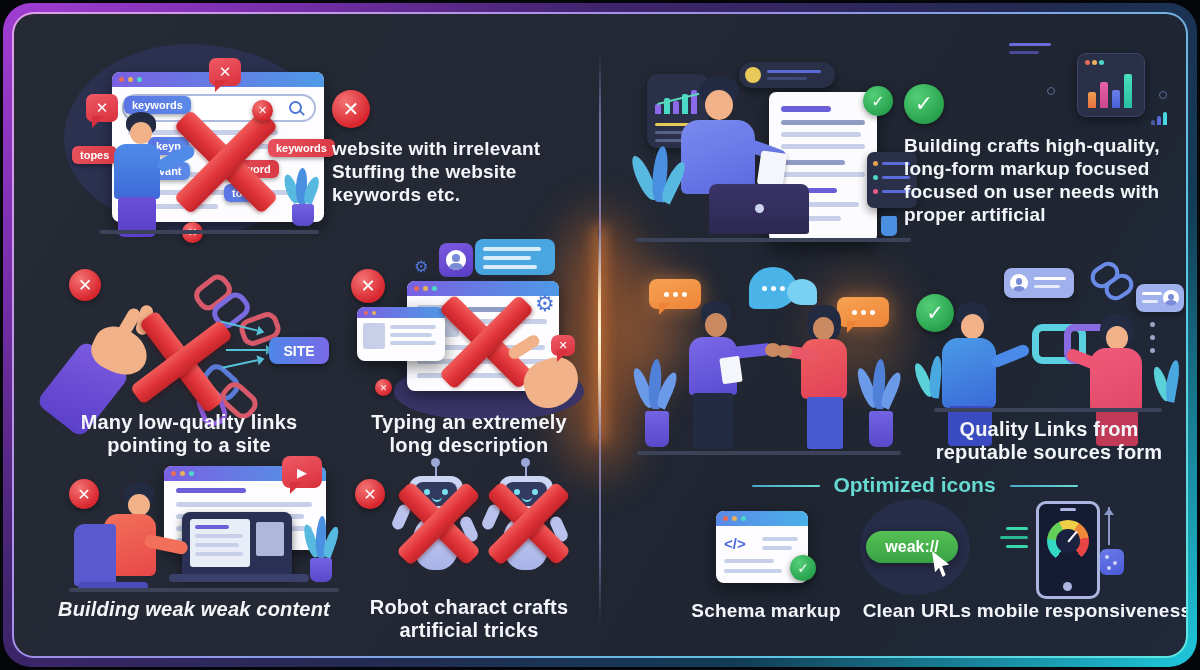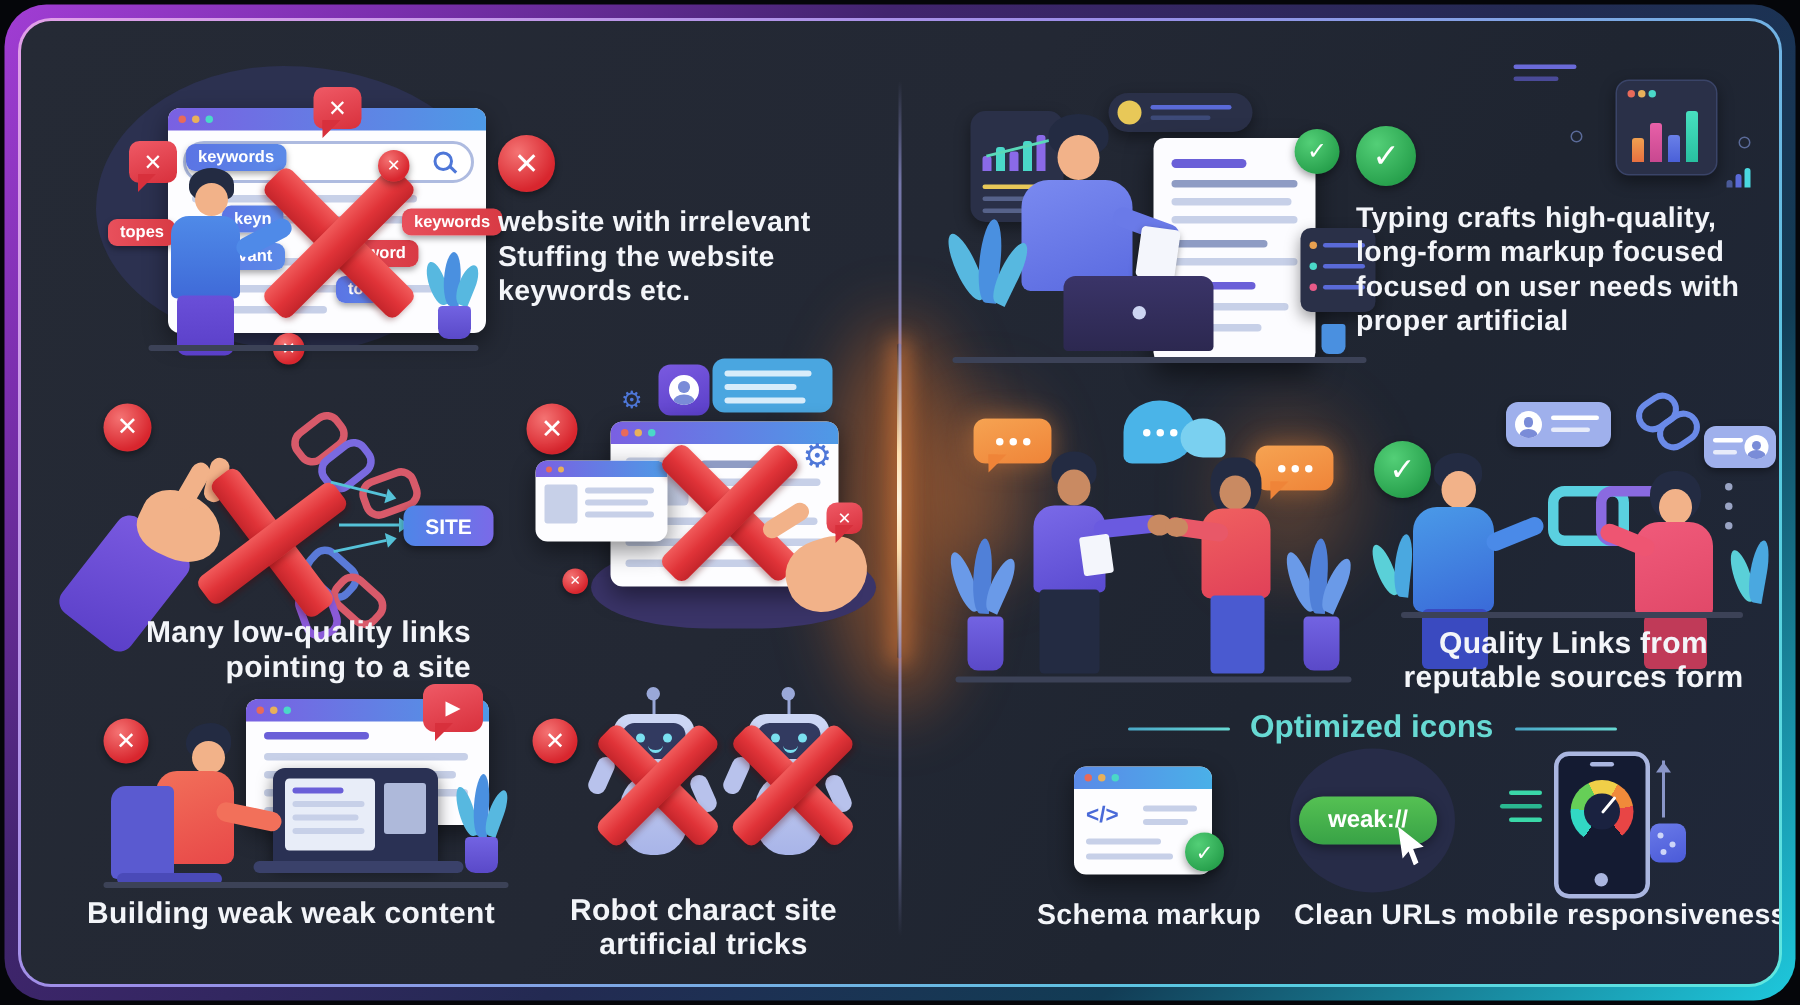--- a/index.html
+++ b/index.html
@@ -169,21 +169,21 @@
       <div class="chainlink" style="left:150px;top:136px;width:26px;height:16px;border:5px solid #8a5ad8;transform:rotate(70deg);"></div>
 
       <div class="bigx" style="left:85px;top:50px;width:105px;height:105px;transform:rotate(8deg);"></div>
 
       <div class="arr" style="left:176px;top:66px;width:38px;transform:rotate(14deg);"></div>
       <div class="arr" style="left:182px;top:90px;width:40px;"></div>
       <div class="arr" style="left:178px;top:104px;width:36px;transform:rotate(-12deg);"></div>
       <div class="abs" style="left:225px;top:78px;width:60px;height:27px;border-radius:8px;background:linear-gradient(90deg,#4e86e8,#7a6ae8);display:flex;align-items:center;justify-content:center;color:#fff;font-weight:700;font-size:14px;box-shadow:0 2px 6px rgba(0,0,0,.4);">
         <span>SITE</span>
       </div>
-      <div class="cap center" style="position:absolute;left:20px;top:152px;width:250px;font-size:20px;text-align:right;">
+      <div class="cap center" style="position:absolute;left:20px;top:152px;width:250px;font-size:20px;">
         <div>Many low-quality links</div>
         <div>pointing to a site</div>
       </div>
     </div>
 
     <div class="abs" style="left:325px;top:215px;width:245px;height:240px;">
       <div class="x-badge abs" style="left:12px;top:40px;width:34px;height:34px;font-size:18px;">
           <span>✕</span>
         </div>
 
@@ -227,20 +227,24 @@
 
       <div class="torso" style="left:185px;top:130px;width:55px;height:48px;background:#f2b289;border-radius:45% 40% 55% 45%;transform:rotate(-18deg);"></div>
       <div class="torso" style="left:168px;top:112px;width:34px;height:12px;background:#f2b289;border-radius:7px;transform:rotate(-32deg);"></div>
       <div class="gear" style="left:196px;top:62px;font-size:22px;"><span>⚙</span></div>
       <div class="x-bubble abs" style="left:212px;top:106px;width:24px;height:21px;font-size:11px;">
           <span>✕</span>
         </div>
       <div class="x-badge abs" style="left:36px;top:150px;width:17px;height:17px;font-size:9px;">
           <span>✕</span>
         </div>
+      <div class="cap center" style="position:absolute;left:20px;top:182px;width:220px;font-size:20px;">
+        <div>Typing an extremely</div>
+        <div>long description</div>
+      </div>
     </div>
 
     <div class="abs" style="left:30px;top:440px;width:300px;height:190px;">
       <div class="x-badge abs" style="left:25px;top:25px;width:30px;height:30px;font-size:16px;">
           <span>✕</span>
         </div>
       <div class="browser abs" style="left:120px;top:12px;width:162px;height:84px;">
         <div class="b-bar">
           <span class="b-dot" style="background:#e86a5a;"></span>
           <span class="b-dot" style="background:#e8b05a;"></span>
@@ -274,21 +278,21 @@
       <div class="torso" style="left:100px;top:84px;width:44px;height:13px;background:#f2705a;border-radius:8px;transform:rotate(12deg);"></div>
 
       <div class="abs" style="left:30px;top:70px;width:42px;height:62px;background:#5a5ad0;border-radius:10px 4px 4px 4px;"></div>
       <div class="abs" style="left:34px;top:128px;width:70px;height:8px;background:#4a4ab8;border-radius:4px;"></div>
 
       <div class="leaf" style="left:262px;top:70px;width:10px;height:34px;background:#57b8e0;transform:rotate(-16deg);"></div>
       <div class="leaf" style="left:272px;top:62px;width:10px;height:42px;background:#4a90e0;transform:rotate(4deg);"></div>
       <div class="leaf" style="left:282px;top:72px;width:10px;height:32px;background:#57b8e0;transform:rotate(20deg);"></div>
       <div class="pot" style="left:266px;top:104px;width:22px;height:24px;"></div>
       <div class="ground" style="left:25px;top:134px;width:270px;"></div>
-      <div class="cap center" style="position:absolute;left:10px;top:144px;width:280px;font-size:20px;">
+      <div class="cap center" style="position:absolute;left:10px;top:144px;width:280px;font-size:20px;font-style:italic;">
         <div>Building weak weak content</div>
       </div>
     </div>
 
     <div class="abs" style="left:325px;top:440px;width:250px;height:200px;">
       <div class="x-badge abs" style="left:16px;top:25px;width:30px;height:30px;font-size:16px;">
           <span>✕</span>
         </div>
 
       <div class="abs robot" style="left:60px;top:10px;width:74px;height:118px;">
@@ -315,21 +319,21 @@
             <span style="position:absolute;right:9px;top:7px;width:6px;height:6px;border-radius:50%;background:#7ae0f0;"></span>
             <span style="position:absolute;left:17px;bottom:4px;width:10px;height:5px;border-bottom:2px solid #7ae0f0;border-radius:0 0 8px 8px;"></span>
           </div>
         </div>
         <div class="abs" style="left:14px;top:52px;width:46px;height:54px;background:linear-gradient(180deg,#c3cdf0,#a8b4e8);border-radius:45%;"></div>
         <div class="abs" style="left:-4px;top:40px;width:12px;height:26px;background:#b8c2ec;border-radius:7px;transform:rotate(24deg);"></div>
         <div class="abs" style="left:64px;top:52px;width:12px;height:26px;background:#b8c2ec;border-radius:7px;transform:rotate(-24deg);"></div>
         <div class="bigx rx" style="left:-6px;top:8px;width:92px;height:102px;"></div>
       </div>
       <div class="cap center" style="position:absolute;left:15px;top:142px;width:230px;font-size:20px;">
-        <div>Robot charact site</div>
+        <div>Robot charact crafts</div>
         <div>artificial tricks</div>
       </div>
     </div>
 
     <div class="abs" style="left:615px;top:20px;width:290px;height:210px;">
 
       <div class="panel-dk" style="left:18px;top:40px;width:62px;height:74px;border-radius:10px;">
         <div class="bar" style="left:8px;bottom:34px;width:6px;height:10px;background:#8a6ae8;"></div>
         <div class="bar" style="left:17px;bottom:34px;width:6px;height:16px;background:#4ad8c8;"></div>
         <div class="bar" style="left:26px;bottom:34px;width:6px;height:13px;background:#8a6ae8;"></div>
@@ -387,21 +391,21 @@
 
       <div class="abs" style="left:252px;top:182px;width:16px;height:20px;background:#4a90e0;border-radius:2px 2px 5px 5px;"></div>
       <div class="ground" style="left:6px;top:204px;width:276px;"></div>
     </div>
 
     <div class="abs" style="left:890px;top:70px;">
       <div class="chk" style="width:40px;height:40px;font-size:22px;">
           <span>✓</span>
         </div>
       <div class="cap" style="margin-top:10px;width:260px;">
-        <div>Typing crafts high-quality,</div>
+        <div>Building crafts high-quality,</div>
         <div>long-form markup focused</div>
         <div>focused on user needs with</div>
         <div>proper artificial</div>
       </div>
     </div>
 
     <div class="abs" style="left:995px;top:25px;width:170px;height:100px;">
       <div class="mini-ln" style="left:0;top:4px;width:42px;background:#6a6ad8;"></div>
       <div class="mini-ln" style="left:0;top:12px;width:30px;background:#4a4a98;"></div>
       <div class="panel-dk" style="left:68px;top:14px;width:66px;height:62px;border-radius:9px;border:1px solid #3a4468;">

